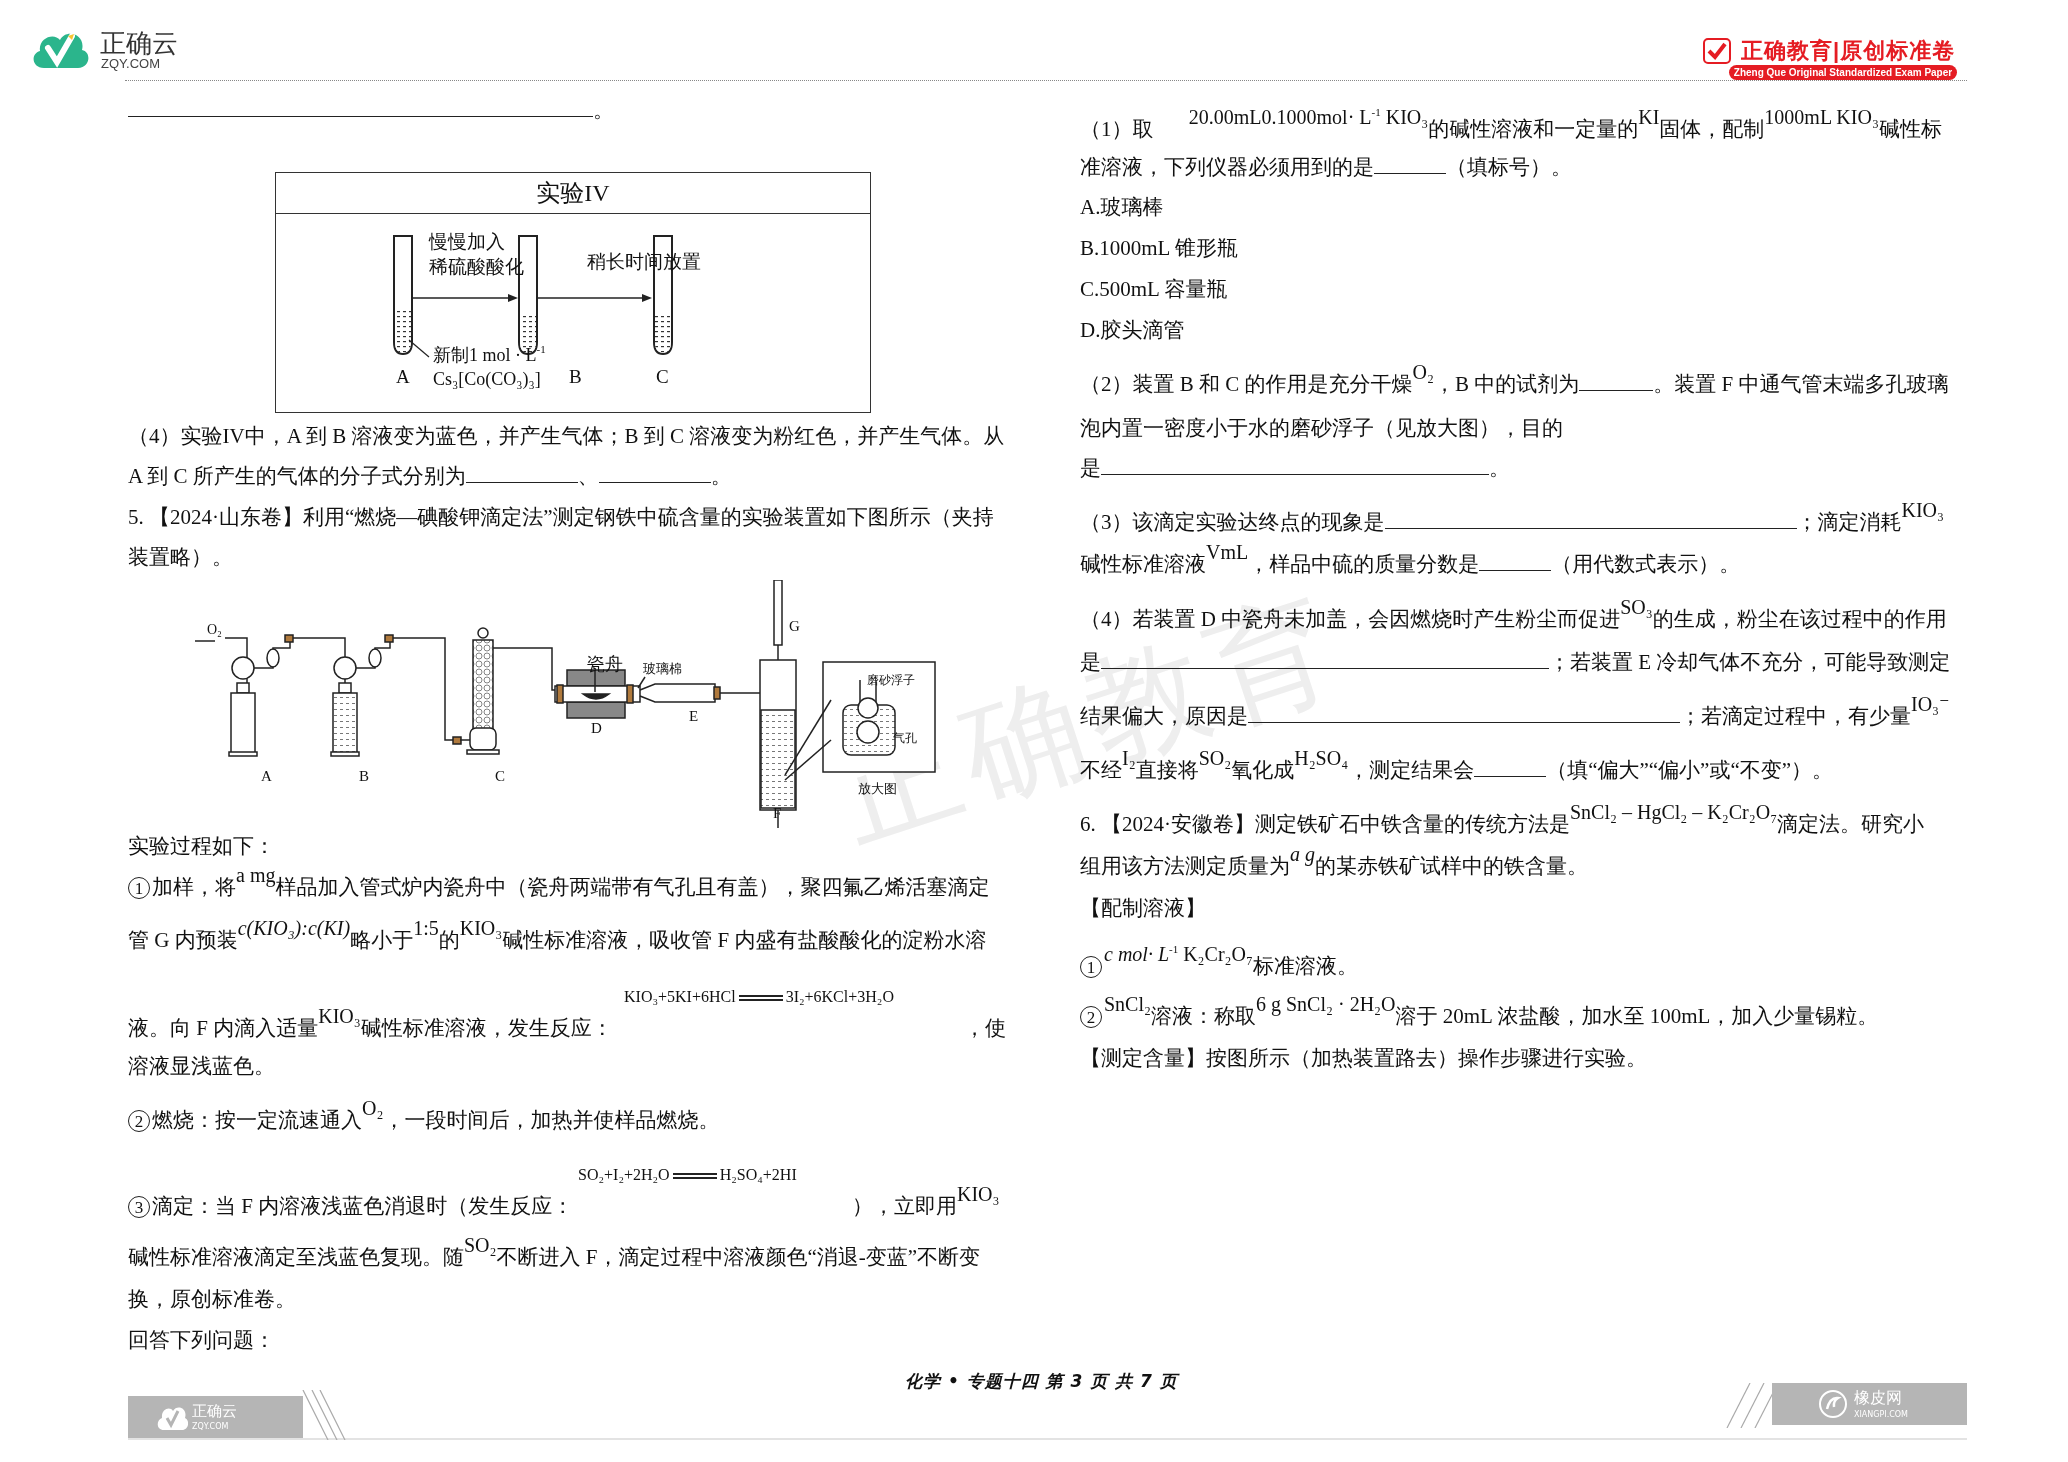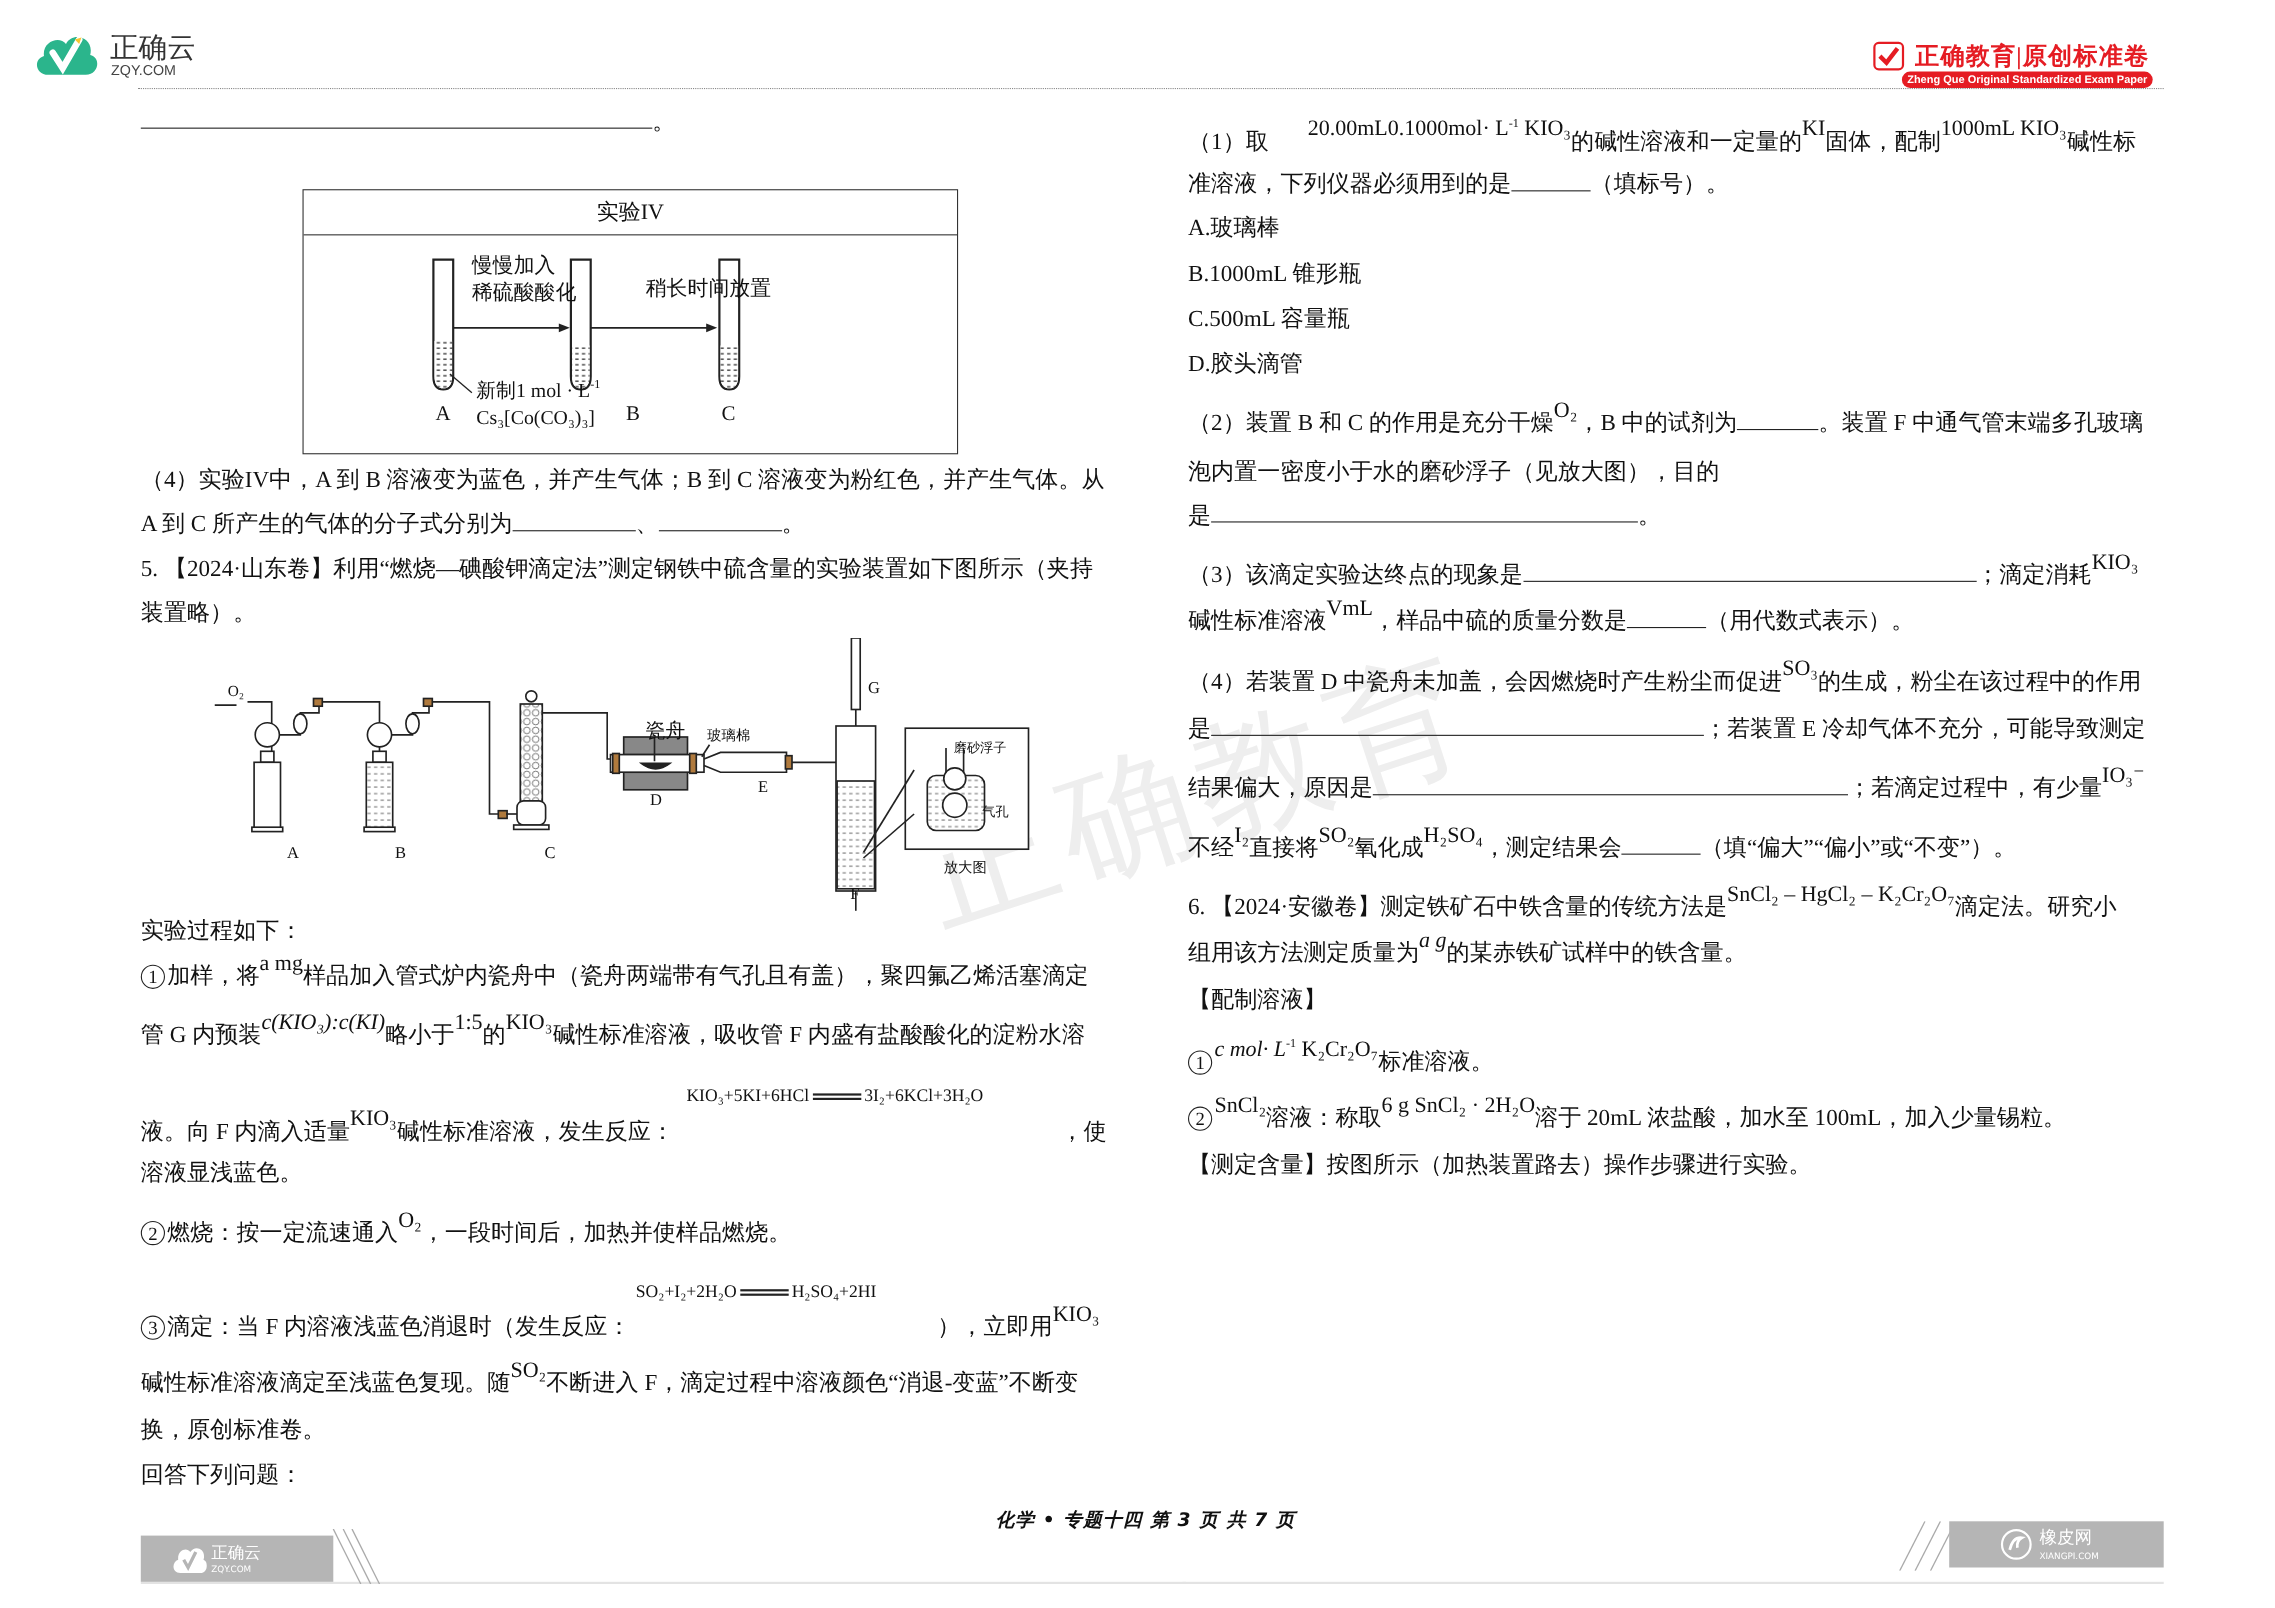--- a/index.html
+++ b/index.html
@@ -13,21 +13,21 @@
   .circ{display:inline-block;width:22px;height:22px;border:1.5px solid #222;border-radius:50%;
         text-align:center;line-height:22px;font-size:17px;margin-right:2px;box-sizing:border-box;}
   .eq{position:absolute;font-size:16px;white-space:nowrap;}
   .dbl{display:inline-block;width:44px;height:6px;border-top:2px solid #222;border-bottom:2px solid #222;vertical-align:middle;margin:0 3px;box-sizing:border-box;}
   
   .hdr-dots{position:absolute;left:125px;top:80px;width:1842px;border-top:1.5px dotted #888;}
   .logo-cloud{position:absolute;left:30px;top:24px;width:60px;height:48px;}
   .logo-cn{position:absolute;left:100px;top:26px;font-family:"DejaVu Sans",sans-serif;font-size:26px;color:#333;}
   .logo-en{position:absolute;left:101px;top:56px;font-family:"Liberation Sans",sans-serif;font-size:13px;color:#444;}
   .banner{position:absolute;left:1703px;top:36px;width:263px;height:46px;}
-  .banner-main{position:absolute;left:38px;top:0;font-family:Liberation Serif, serif;font-weight:bold;font-size:22px;color:#e51c23;letter-spacing:1px;white-space:nowrap;}
+  .banner-main{position:absolute;left:38px;top:0;font-family:Liberation Sans, sans-serif;font-weight:bold;font-size:22px;color:#e51c23;letter-spacing:1px;white-space:nowrap;}
   .banner-sub{position:absolute;left:26px;top:29px;width:228px;height:15px;background:#e51c23;border-radius:8px;color:#fff;
               font-family:"Liberation Sans",sans-serif;font-weight:bold;font-size:10px;line-height:15px;text-align:center;white-space:nowrap;}
   .banner-check{position:absolute;left:0;top:2px;width:28px;height:26px;border:2.5px solid #e51c23;border-radius:5px;box-sizing:border-box;}
   
   .fig-box{position:absolute;border:1.5px solid #333;}
   .watermark{position:absolute;left:830px;top:640px;font-family:"DejaVu Sans",sans-serif;font-size:120px;color:#eee;transform:rotate(-18deg);z-index:0;letter-spacing:10px;}
   
   .footer-left{position:absolute;left:128px;top:1396px;width:175px;height:42px;background:#b5b5b5;}
   .footer-right{position:absolute;left:1772px;top:1383px;width:195px;height:42px;background:#b5b5b5;}
   .footer-line{position:absolute;top:1438px;height:2px;background:#e3e3e3;}
@@ -59,21 +59,21 @@
 </div>
 
 <div class="watermark">正确教育</div>
 
 <div>
   <div class="line" style="left:128px;top:96px;">
     <span class="blank" style="width:465px;"></span><span>。</span>
   </div>
 
   <div class="fig-box" style="left:275px;top:172px;width:594px;height:239px;">
-    <div class="abs" style="left:0;top:0;width:594px;height:40px;border-bottom:1.5px solid #333;text-align:center;line-height:40px;font-size:20px;">实验IV</div>
+    <div class="abs" style="left:0;top:0;width:594px;height:40px;border-bottom:1.5px solid #333;text-align:center;line-height:40px;font-size:24px;">实验IV</div>
     <svg class="abs" style="left:0;top:41px;" width="594" height="198">
       <defs>
         <pattern id="liq" width="6" height="5" patternUnits="userSpaceOnUse">
             <rect width="6" height="5" fill="#fff"></rect>
             <rect x="1" y="2" width="3" height="1.2" fill="#333"></rect>
           </pattern>
       </defs>
 
       <path d="M118 22 L118 128 Q118 140 127 140 Q136 140 136 128 L136 22 Z" fill="#fff" stroke="#222" stroke-width="2"></path>
       <path d="M119 96 L119 128 Q119 139 127 139 Q135 139 135 128 L135 96 Z" fill="url(#liq)"></path>

